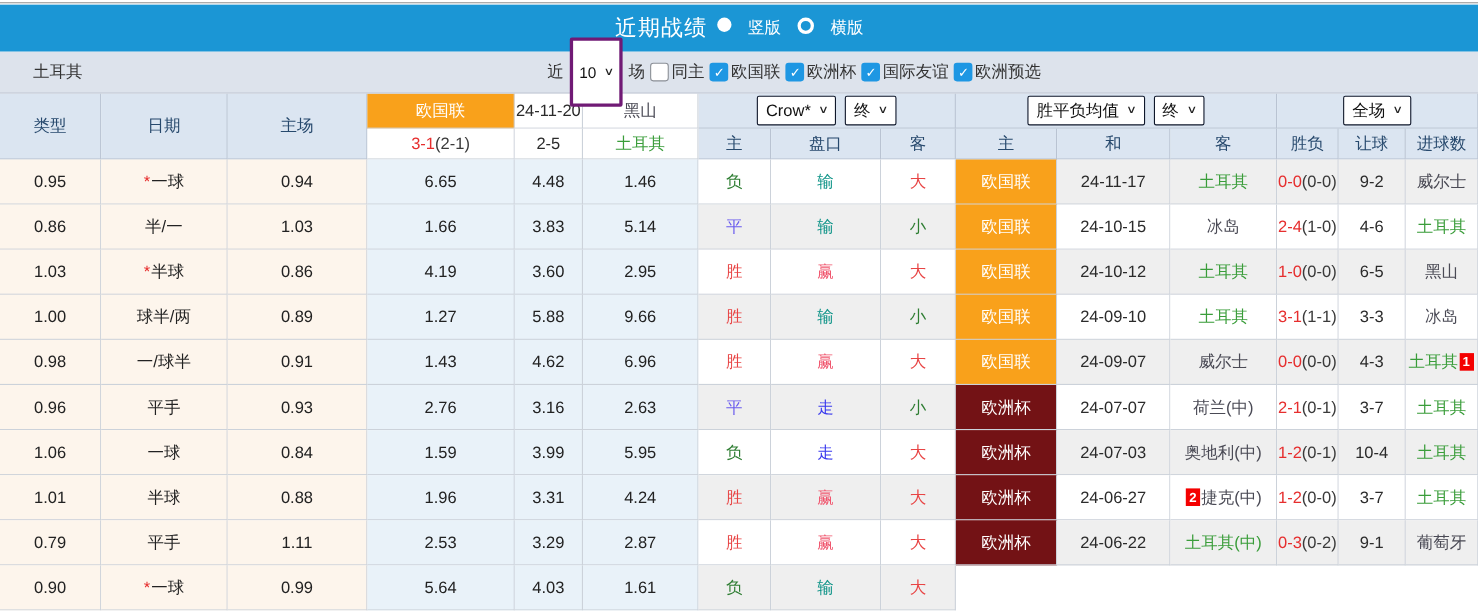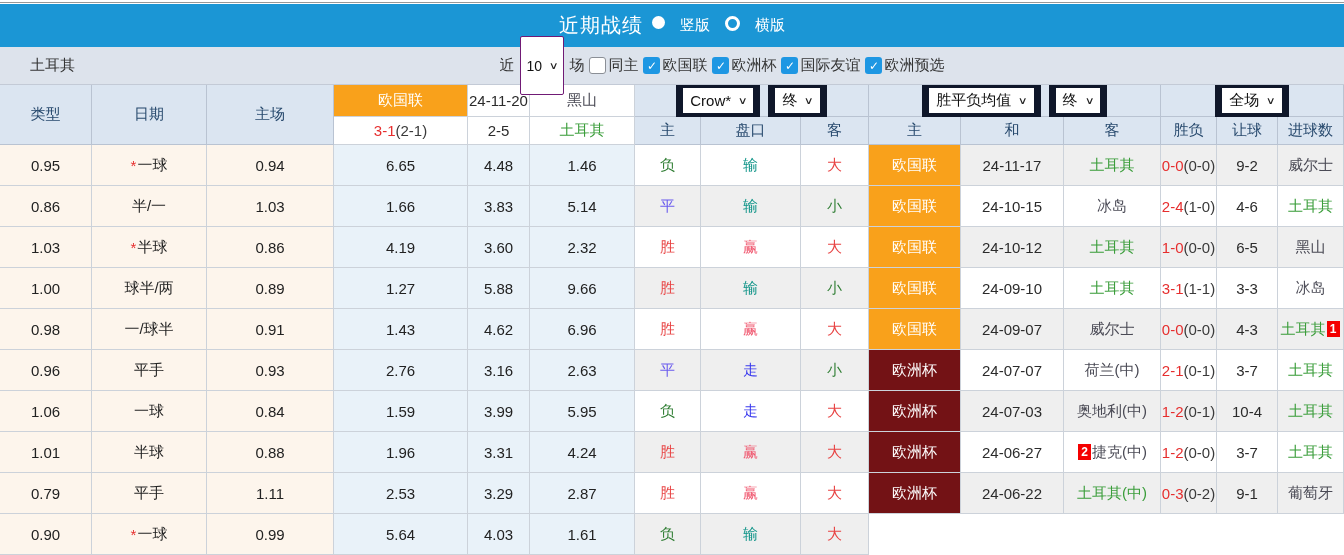--- a/index.html
+++ b/index.html
@@ -11,41 +11,41 @@
   .title{font-size:20px;font-weight:400;color:#fff;letter-spacing:1px;}
   .radio-group{display:flex;align-items:flex-start;gap:15px;}
   .radio{display:inline-block;box-sizing:border-box;border-radius:50%;}
   .radio.filled{width:13px;height:13px;background:#fff;}
   .radio.hollow{width:15px;height:15px;border:3px solid #fff;background:transparent;}
   .rlabel{color:#fff;font-size:15px;cursor:default;}
   .filterbar{height:38px;background:#dde3ec;border-bottom:1px solid #c3cad6;box-sizing:border-box;
              display:flex;align-items:center;position:relative;}
   .teamname{position:absolute;left:30px;font-size:15px;color:#333;}
   .filters{margin:0 auto;display:flex;align-items:center;gap:5px;transform:translateX(50px);font-size:15px;color:#333;}
-  .fsel{display:inline-flex;align-items:center;gap:8px;background:#fff;border:1px solid #701a75;border-radius:2px;
+  .fsel{display:inline-flex;align-items:center;gap:8px;background:#fff;border:3px solid #701a75;border-radius:2px;
         height:23px;padding:17px 6px;font-size:14px;color:#111;}
   .opt{display:inline-flex;align-items:center;gap:2px;}
   .cb{width:17px;height:17px;border-radius:3px;box-sizing:border-box;display:inline-flex;align-items:center;justify-content:center;}
   .cb.on{background:#1e97e3;}
   .cb.off{background:#fff;border:1px solid #8b8f96;}
   .check{color:#fff;font-size:12px;font-weight:700;line-height:1;}
   .chev{font-size:10px;color:#222;transform:scaleX(1.35);line-height:1;}
   .grid{display:grid;width:1344px;
         grid-template-columns:92px 115px 127px 134px 62px 105px 66px 100px 68px 92px 103px 97px 56px 61px 66px;
         grid-template-rows:32px 28px repeat(10,41px);}
   .cell{display:flex;align-items:center;justify-content:center;box-sizing:border-box;
         border-right:1px solid #ccd2da;border-bottom:1px solid #ccd2da;font-size:15px;color:#2b2b2b;}
   .hc{grid-row:1/3;background:#dbe5f1;color:#27496d;border-color:#b9c3d2;}
   .h1{grid-column:1}.h2{grid-column:2}.h3{grid-column:3}.h4{grid-column:4}.h5{grid-column:5}.h6{grid-column:6}
   .gt{grid-row:1;background:#dbe5f1;border-color:#b9c3d2;gap:8px;}
   .g1{grid-column:7/10}.g2{grid-column:10/13}.g3{grid-column:13/16}
   .sh{grid-row:2;background:#dbe5f1;color:#27496d;border-color:#b9c3d2;}
   .s7{grid-column:7}.s8{grid-column:8}.s9{grid-column:9}.s10{grid-column:10}.s11{grid-column:11}
   .s12{grid-column:12}.s13{grid-column:13}.s14{grid-column:14}.s15{grid-column:15}
-  .sel{display:inline-flex;align-items:center;gap:8px;background:#fff;border:7px solid #0f172a;border-radius:2px;
+  .sel{display:inline-flex;align-items:center;gap:8px;background:#fff;border:1px solid #0f172a;border-radius:2px;
        height:25px;padding:0 7px;font-size:15px;color:#111;}
   .row{display:contents;}
   .row.odd .st{background:#fff;}
   .row.even .st{background:#efefef;}
   .type-o{background:#f9a11b;color:#fff;}
   .type-m{background:#731215;color:#fff;}
   .cream{background:#fdf5ec;color:#222;}
   .lblue{background:#e9f2f9;color:#222;}
   .t-g{color:#3a9d3a;}
   .t-d{color:#4a4a55;}
@@ -226,21 +226,21 @@
           <span class="team t-g">土耳其</span>
         </div>
       <div class="cell cream">1.03</div>
       <div class="cell cream">
           <span class="star">*</span>
           <span>半球</span>
         </div>
       <div class="cell cream">0.86</div>
       <div class="cell lblue">4.19</div>
       <div class="cell lblue">3.60</div>
-      <div class="cell lblue">2.32</div>
+      <div class="cell lblue">2.95</div>
       <div class="cell st r-red">胜</div>
       <div class="cell st r-pink">赢</div>
       <div class="cell st r-red">大</div>
     </div>
 
     <div class="row even">
       <div class="cell type-o">欧国联</div>
       <div class="cell st">24-10-12</div>
       <div class="cell st">
           <span class="team t-g">土耳其</span>

